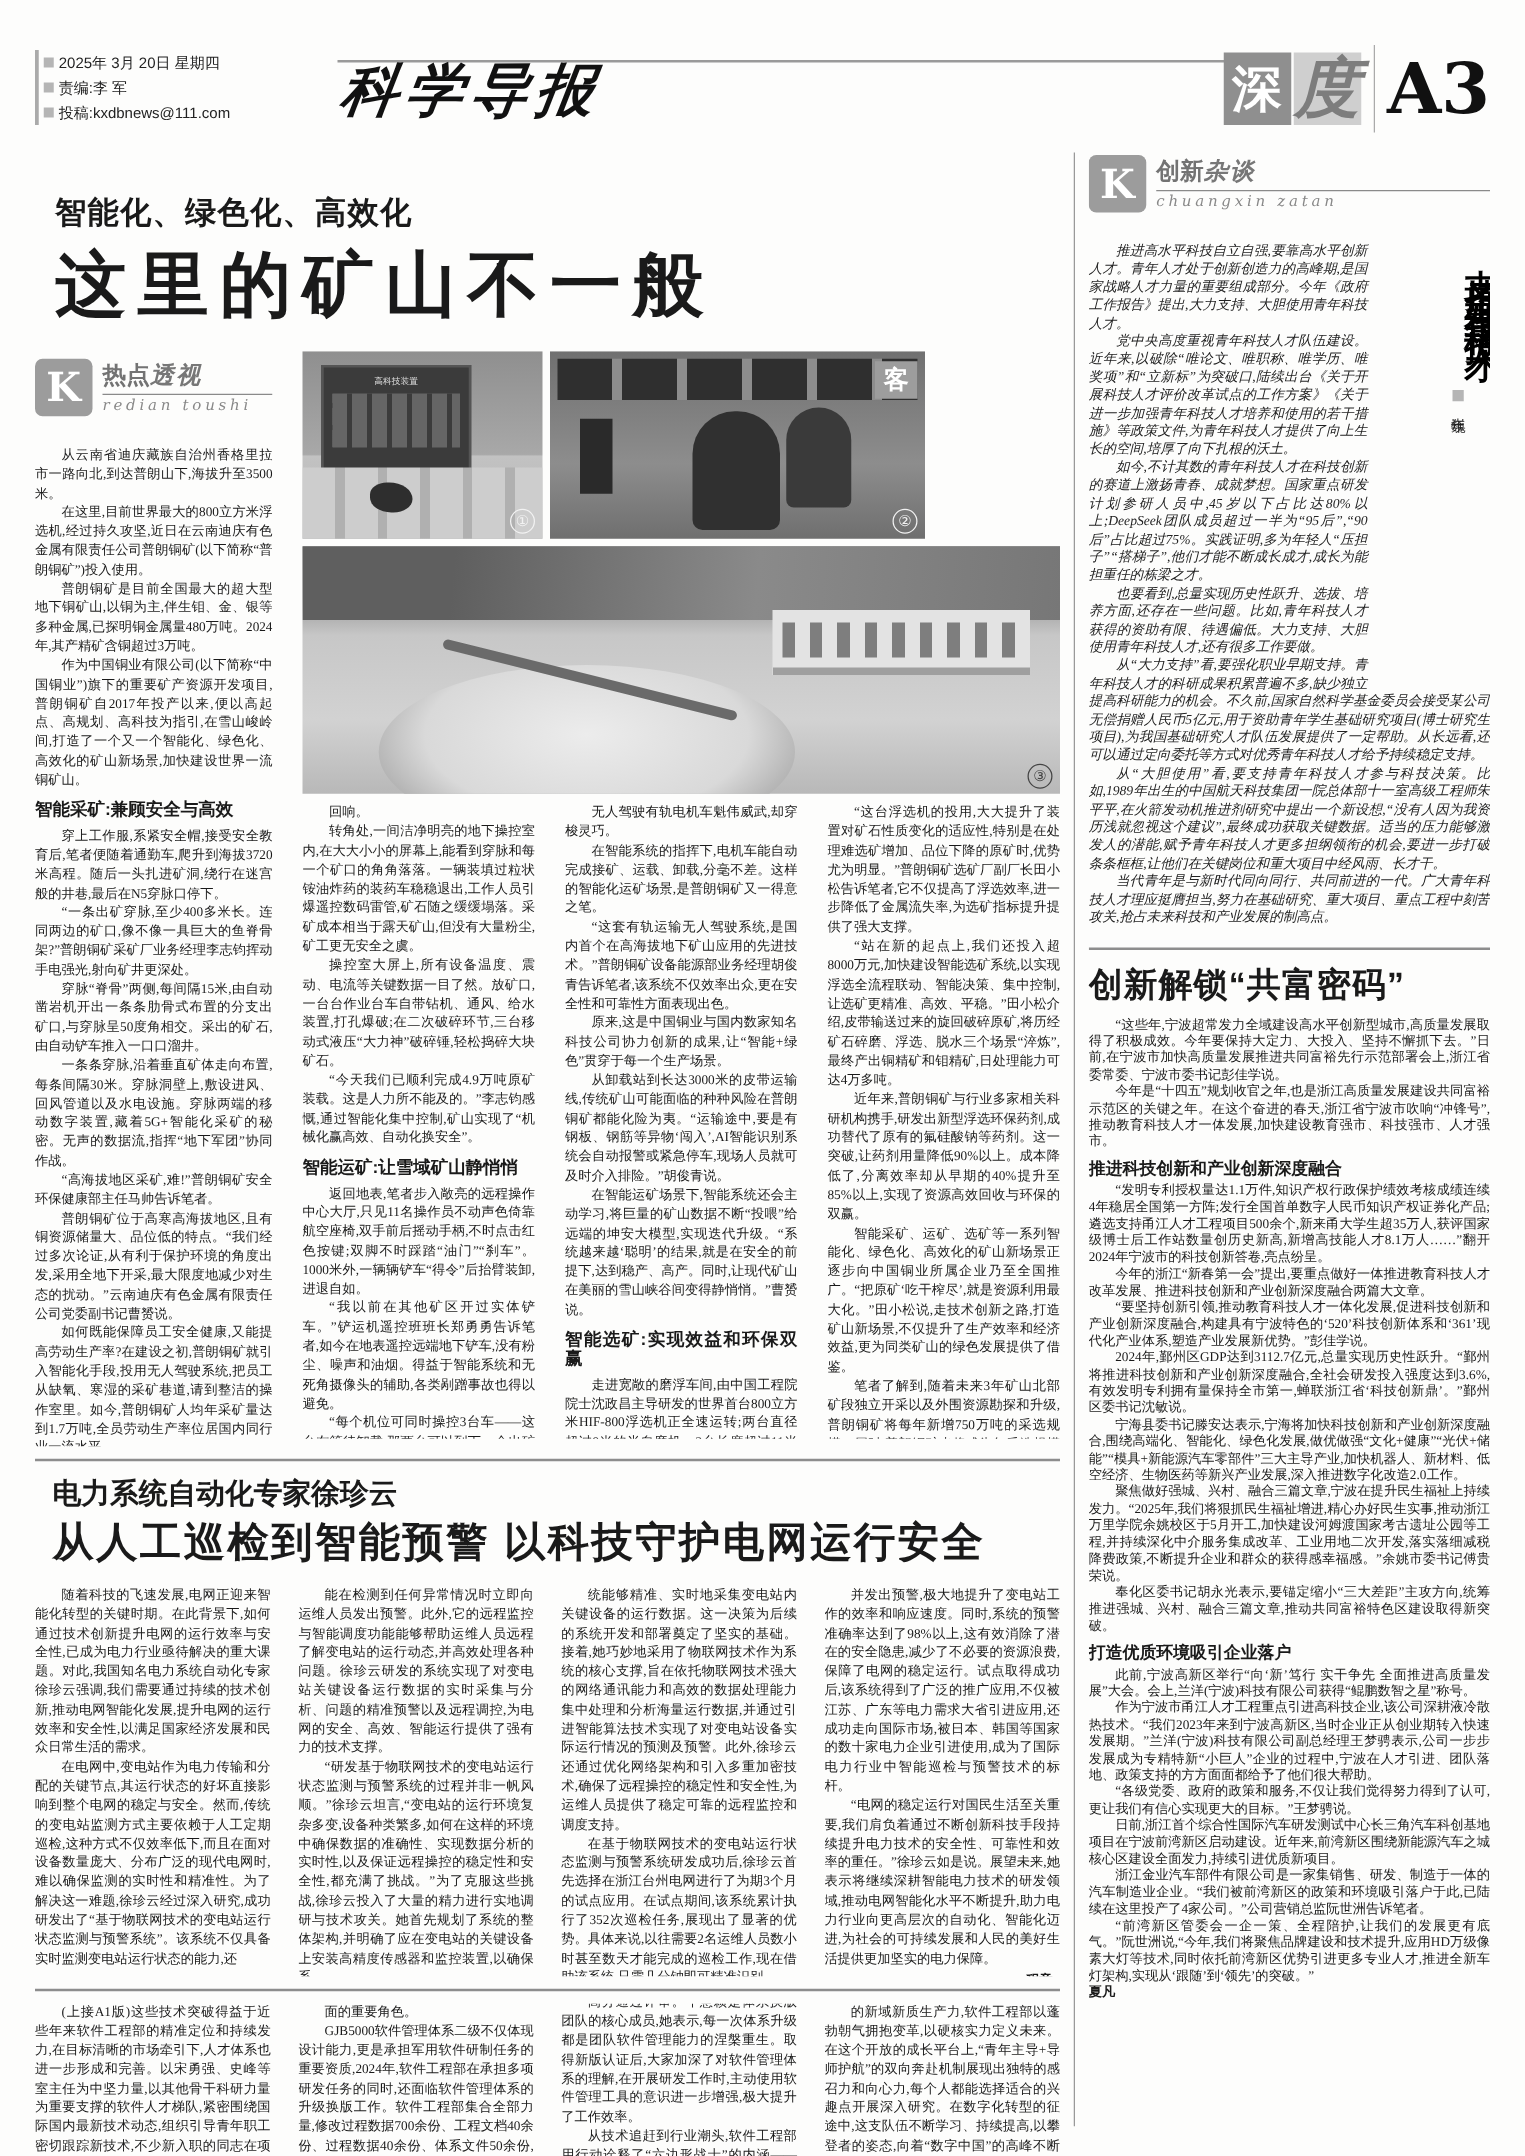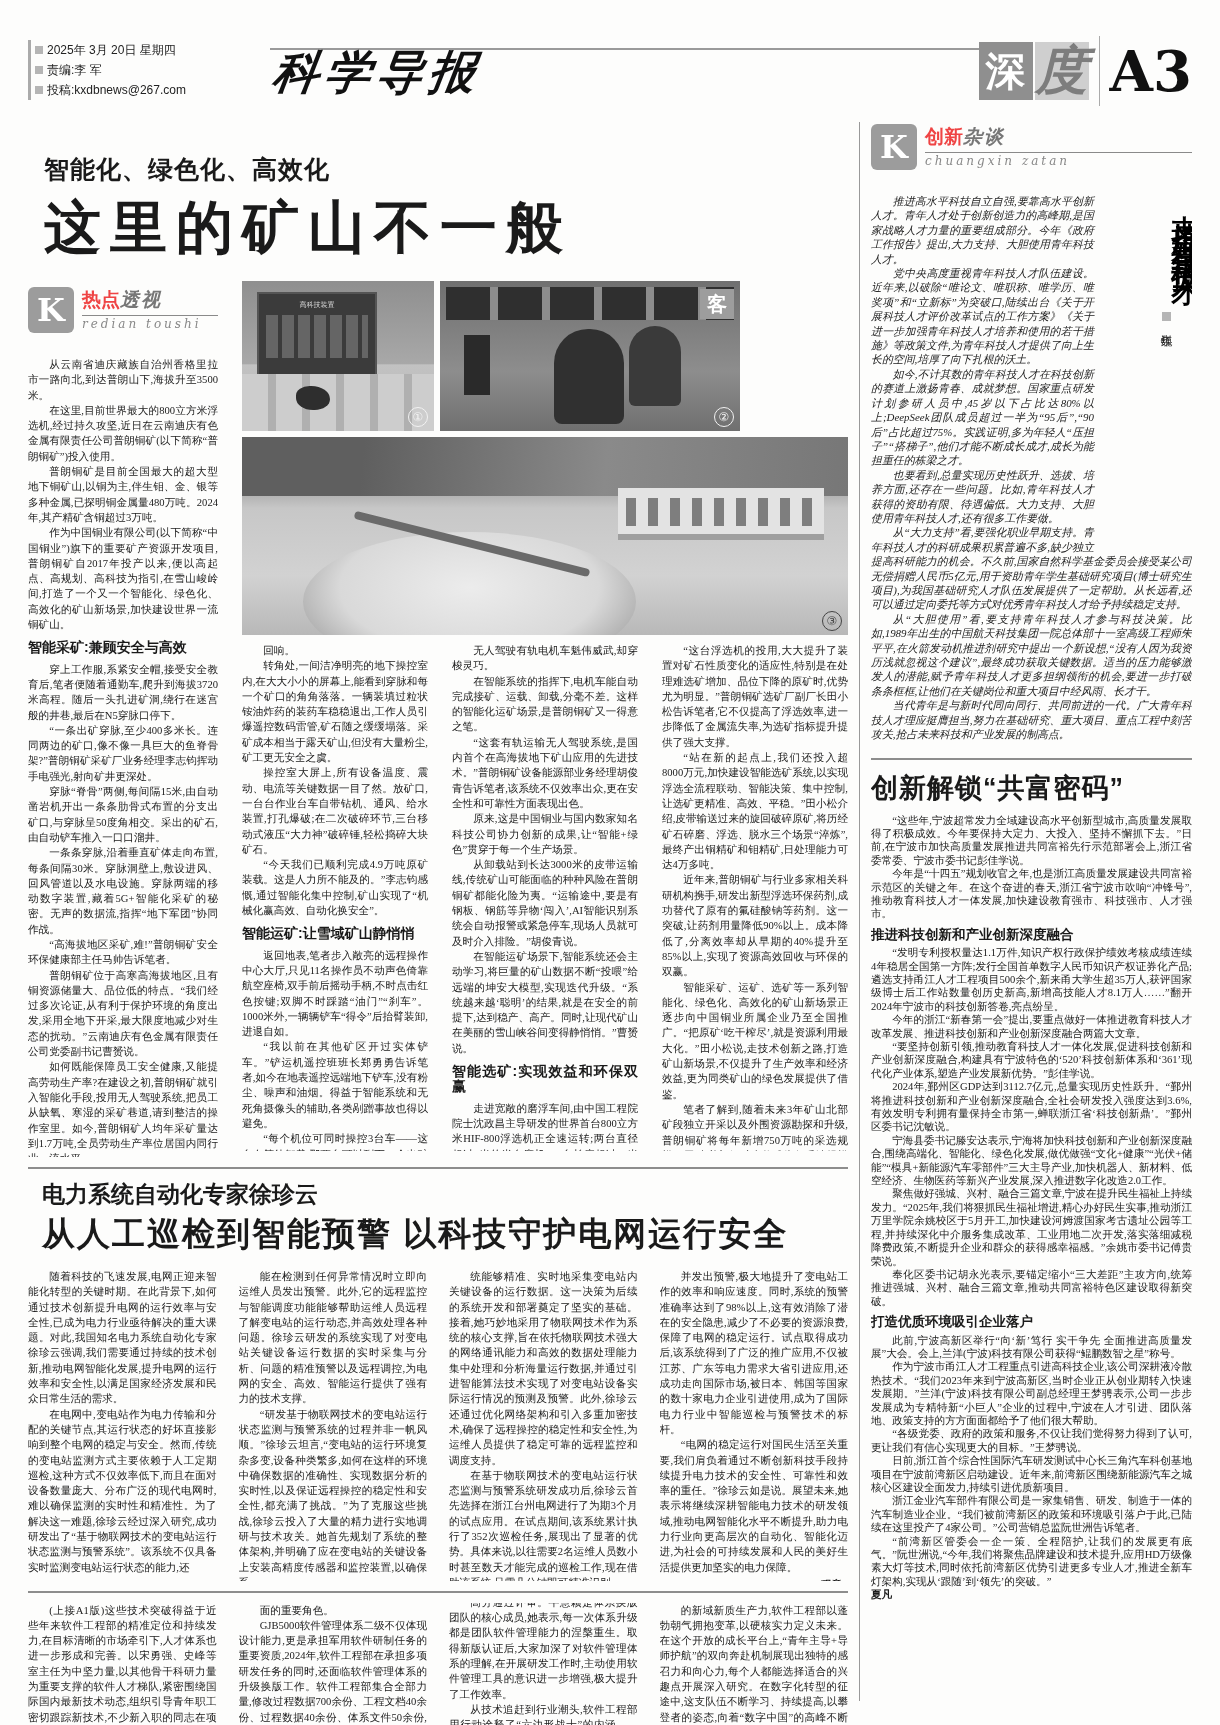--- a/index.html
+++ b/index.html
@@ -36,21 +36,21 @@
   .np{font-size:10.6px;line-height:15.3px;text-align:justify;}
   .np p{margin:0;text-indent:2em;}
   .subhead{font-family:"Liberation Sans",sans-serif;font-weight:bold;font-size:14px;margin:8px 0 6px;text-indent:0;}
   .byline{text-align:right;font-weight:bold;font-family:"Liberation Sans",sans-serif;padding-right:6px;margin-top:2px;}
   
   .kblk{display:flex;align-items:flex-start;gap:8px;margin:6px 0 12px 0;height:58px;}
   .kbox{width:46px;height:46px;background:#9c9c9c;border-radius:6px;color:#fff;font-family:"DejaVu Serif",serif;
         font-size:32px;font-weight:bold;display:flex;align-items:center;justify-content:center;flex:0 0 auto;}
   .ktxt{flex:1;}
   .ktxt .row1{font-size:19px;white-space:nowrap;border-bottom:1px solid #8a8a8a;padding-bottom:2px;}
-  .ktxt .bold{font-family:"Liberation Sans",sans-serif;font-weight:bold;color:#ef4444;}
+  .ktxt .bold{font-family:"Liberation Sans",sans-serif;font-weight:bold;color:#737373;}
   .ktxt .script{font-family:"DejaVu Serif",serif;font-style:italic;color:#777;font-weight:bold;letter-spacing:2px;}
   .ktxt .pinyin{font-family:"DejaVu Serif",serif;font-style:italic;color:#888;font-size:12px;letter-spacing:3px;margin-top:1px;}
   
   .photorow{display:flex;gap:6px;height:150px;margin-bottom:6px;}
   .ph{position:relative;background:#9a9a9a;overflow:hidden;flex:0 0 auto;}
   .circ{position:absolute;right:6px;bottom:4px;width:18px;height:18px;border:1px solid #f2f2f2;border-radius:50%;
         color:#f2f2f2;font-size:12px;line-height:18px;text-align:center;font-family:"Liberation Sans",sans-serif;}
   .ph1{width:192px;background:linear-gradient(180deg,#8f8f8f 0%,#a8a8a8 55%,#c2c2c2 56%,#b4b4b4 100%);}
   .ph1 .screen{position:absolute;left:8%;top:7%;width:60%;height:55%;background:#3b3b3b;border:2px solid #555;}
   .ph1 .grid{position:absolute;left:6%;top:26%;width:88%;height:52%;
@@ -118,21 +118,21 @@
       <div class="ln">
           <span class="sq"></span>
           <span>2025年 3月 20日  星期四</span>
         </div>
       <div class="ln">
           <span class="sq"></span>
           <span>责编:李 军</span>
         </div>
       <div class="ln">
           <span class="sq"></span>
-          <span>投稿:kxdbnews@267.com</span>
+          <span>投稿:kxdbnews@111.com</span>
         </div>
     </div>
     <div class="hdr-rule"></div>
     <div class="masthead">科学导报</div>
     <div class="depth">
       <div class="b1">深</div>
       <div class="b2">度</div>
       <div class="vr"></div>
       <div class="a3">A3</div>
     </div>

